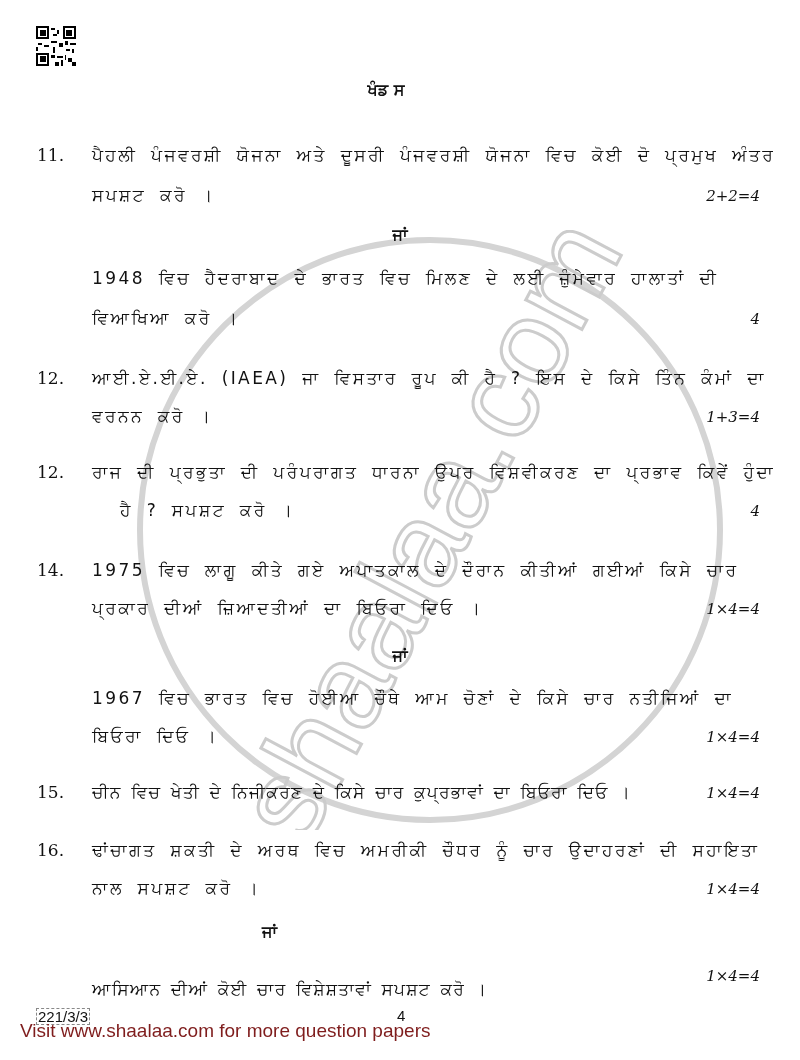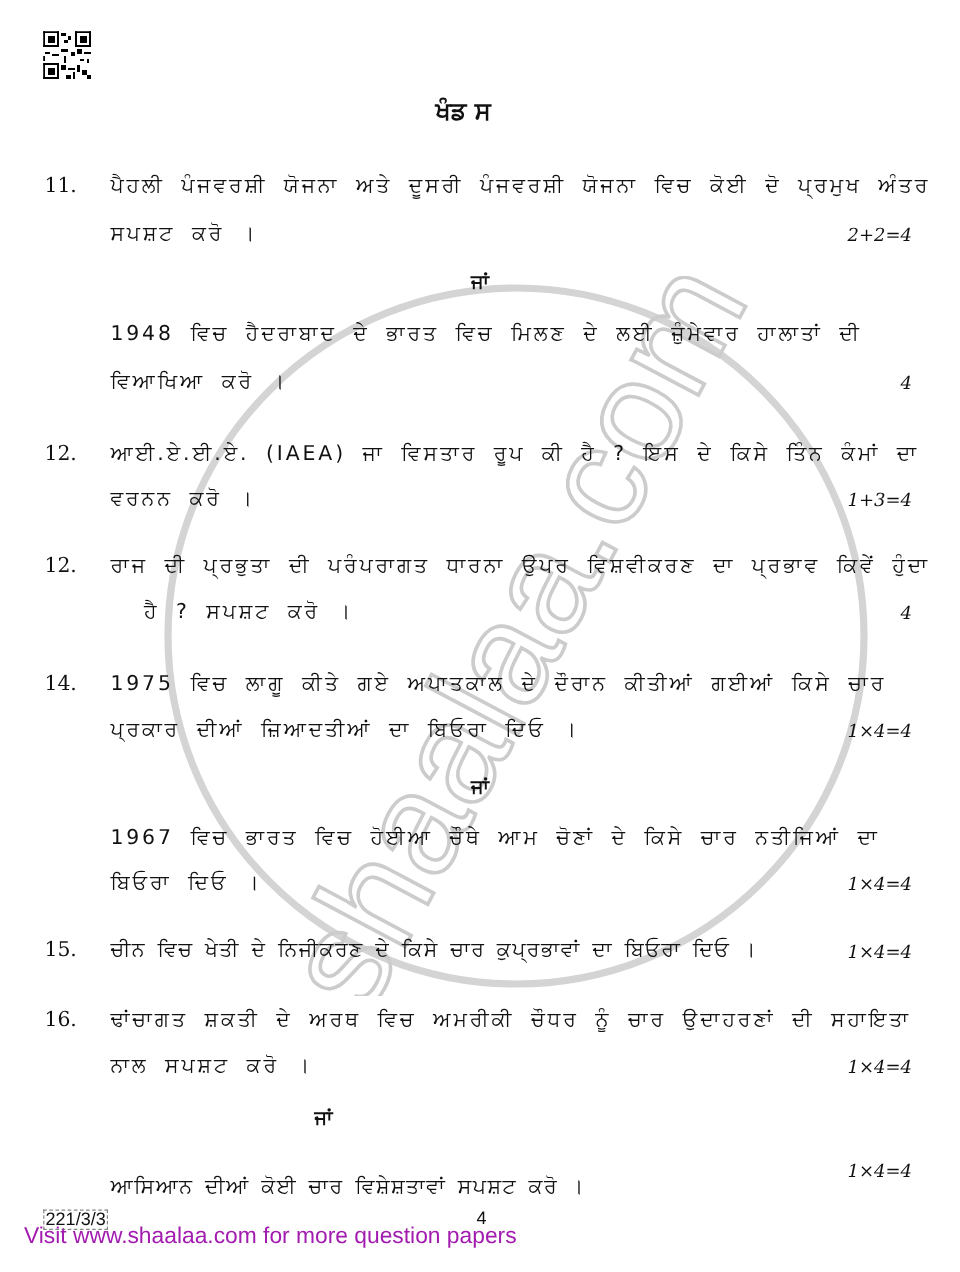--- a/index.html
+++ b/index.html
@@ -3,32 +3,32 @@
 <meta charset="utf-8">
 <style>
   html, body { margin: 0; padding: 0; background: #ffffff; }
   body { width: 800px; height: 1060px; position: relative; overflow: hidden; color: #111; font-family: "DejaVu Sans", sans-serif; }
   .page { position: absolute; left: 0; top: 0; width: 800px; height: 1060px; }
 
   .qr { position: absolute; left: 36px; top: 26px; width: 40px; height: 40px; }
 
   .watermark { position: absolute; left: 130px; top: 230px; width: 600px; height: 600px; pointer-events: none; }
 
-  .section-title { position: absolute; left: 0; top: 80px; width: 772px; text-align: center; font-weight: bold; font-size: 20px; }
+  .section-title { position: absolute; left: 0; top: 80px; width: 772px; text-align: center; font-weight: bold; font-size: 16px; }
 
   .qrow { position: absolute; left: 0; width: 800px; }
   .qnum { position: absolute; left: 37px; font-family: "DejaVu Serif", serif; font-weight: normal; font-size: 17px; }
   .qline { position: absolute; left: 92px; font-size: 17px; white-space: nowrap; letter-spacing: 2.4px; word-spacing: 6px; }
   .marks { position: absolute; right: 40px; font-family: "DejaVu Serif", serif; font-style: italic; font-size: 15px; }
   .or { position: absolute; left: 0; width: 800px; text-align: center; font-weight: bold; font-size: 16px; }
   .or.left { left: 262px; width: auto; }
 
   .footer-code { position: absolute; left: 36px; top: 1008px; font-family: "Liberation Sans", sans-serif; font-size: 15px; border: 1px dashed #888; padding: 0 1px; line-height: 15px; }
   .footer-page { position: absolute; left: 397px; top: 1008px; font-family: "Liberation Sans", sans-serif; font-size: 15px; line-height: 15px; }
-  .footer-visit { position: absolute; left: 20px; top: 1020px; font-family: "Liberation Sans", sans-serif; font-size: 19px; color: #a21caf; }
+  .footer-visit { position: absolute; left: 20px; top: 1020px; font-family: "Liberation Sans", sans-serif; font-size: 19px; color: #7f1d1d; }
 </style>
 </head>
 <body>
 
 <div class="page">
 
   <svg class="qr" viewBox="0 0 21 21" shape-rendering="crispEdges">
     <rect x="0" y="0" width="21" height="21" fill="#fff"></rect>
     <g fill="#000">
       <rect x="0" y="0" width="7" height="1"></rect>

